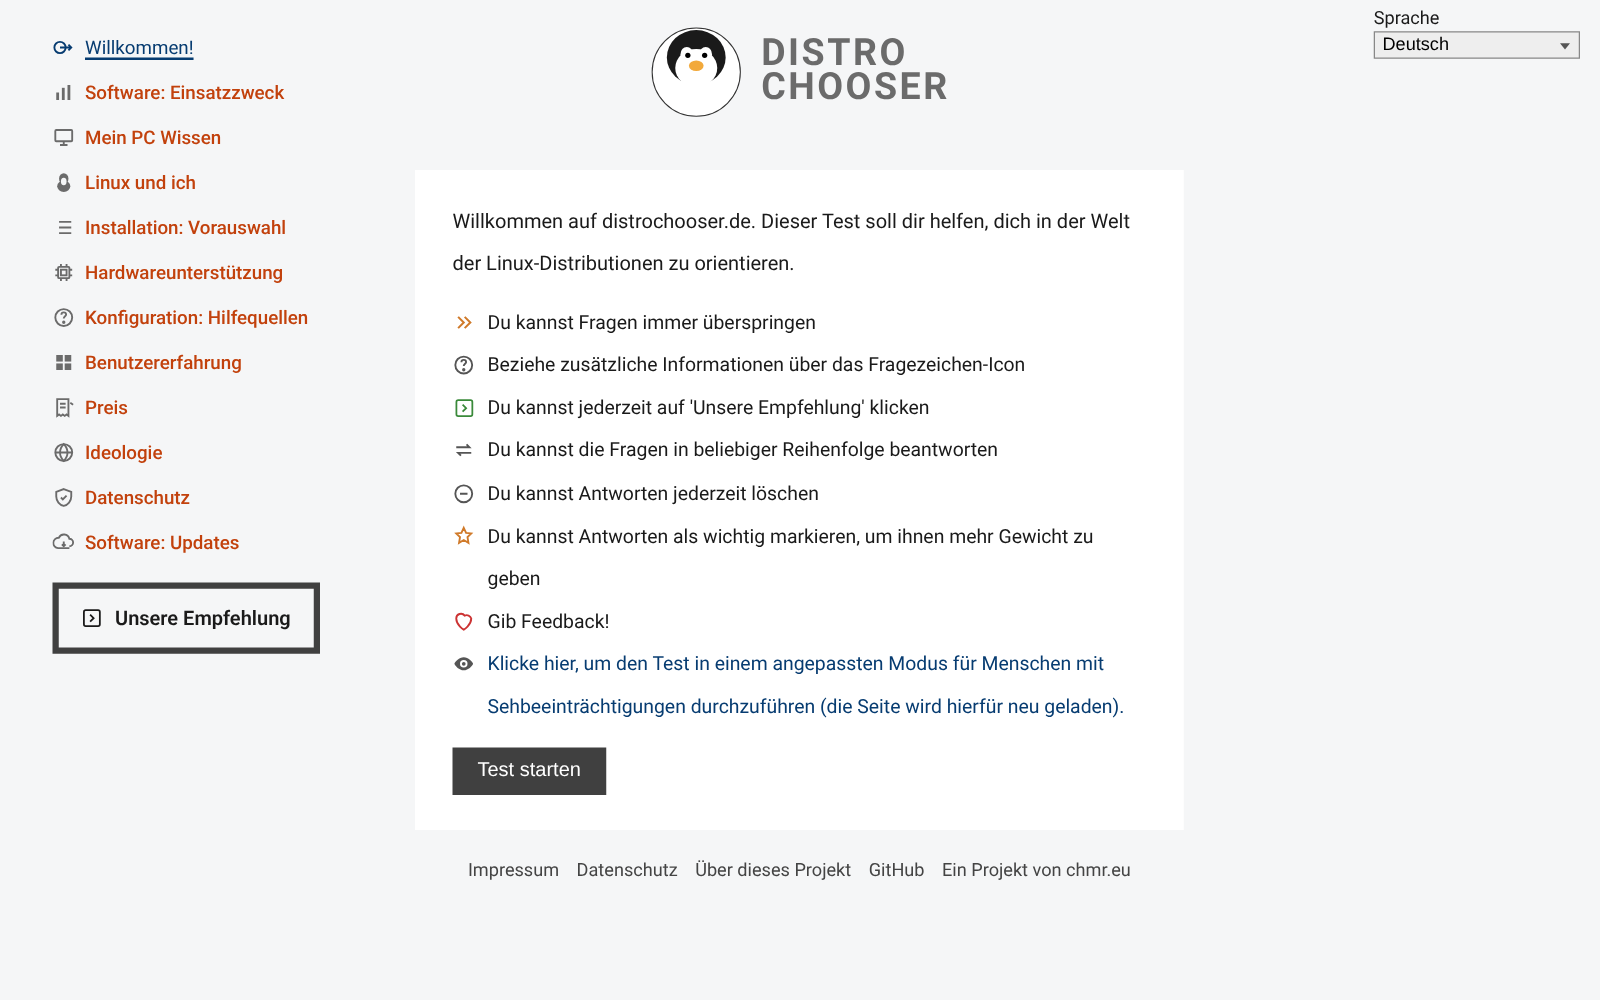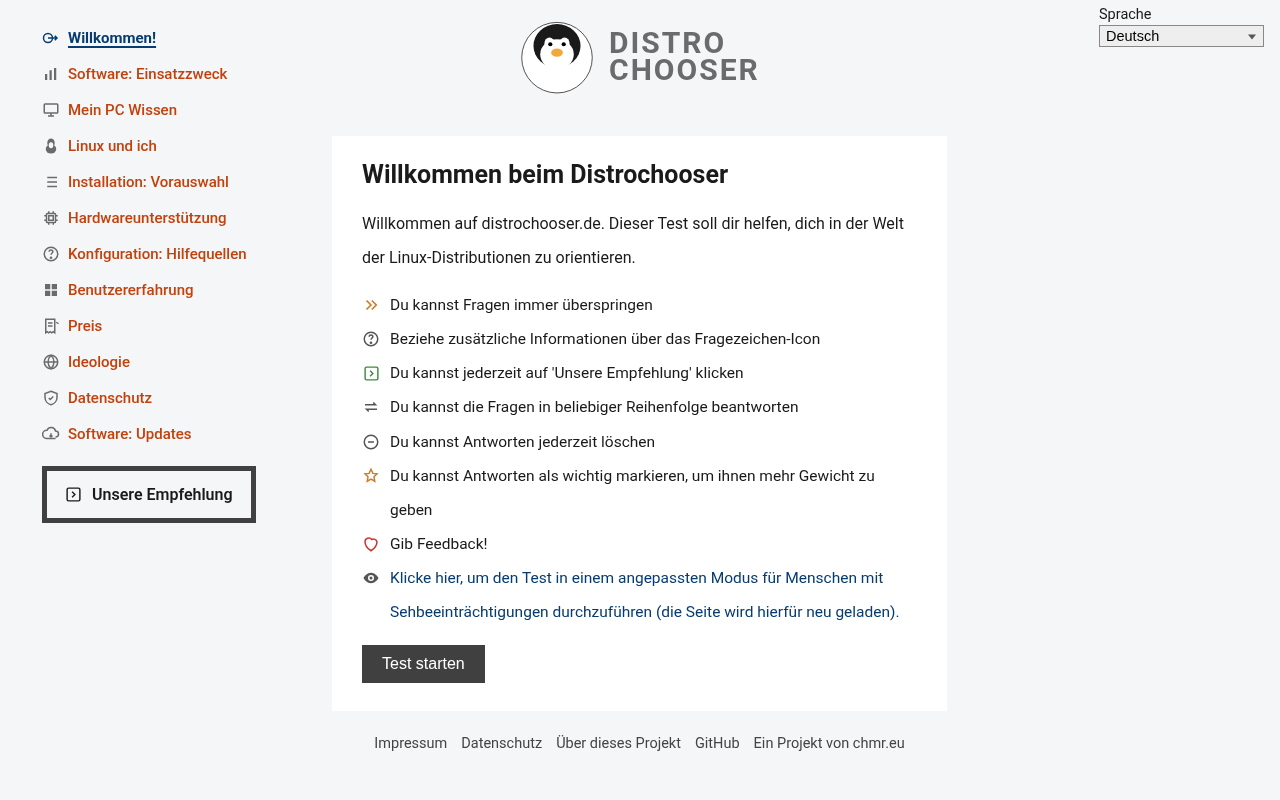--- a/index.html
+++ b/index.html
@@ -26,21 +26,21 @@
       align-items: center;
       gap: 8px;
       padding: 9px 0;
       color: #c2410c;
       font-size: 15px;
       cursor: pointer;
       font-weight: 500;
     }
     .sidebar-item.active {
       color: #073c71;
-      font-weight: 700;
+      font-weight: 400;
     }
     .sidebar-item.active .sidebar-label {
       text-decoration: underline;
       text-decoration-thickness: 1.5px;
       text-underline-offset: 3px;
     }
     .sidebar-item .icon {
       width: 18px;
       height: 18px;
       flex-shrink: 0;
@@ -351,21 +351,20 @@
         <span class="lang-label">Sprache</span>
         <span class="lang-select-wrap">
           <select class="lang-select">
             <option>Deutsch</option>
           </select>
         </span>
       </div>
     </div>
 
     <div class="card">
-      <h2>Willkommen beim Distrochooser</h2>
       <p class="welcome-text">Willkommen auf distrochooser.de. Dieser Test soll dir helfen, dich in der Welt der Linux-Distributionen zu orientieren.</p>
       <ul class="hint-list" id="hint-list">
           <li>
             <span class="hint-icon" style="color: rgb(208, 122, 42);">
               <svg width="18" height="18" viewBox="0 0 24 24" fill="none" stroke="currentColor" stroke-width="2.2">
                 <path d="M6 6l6 6-6 6M13 6l6 6-6 6"></path>
               </svg>
             </span>
             <span>Du kannst Fragen immer überspringen</span>
           </li>

